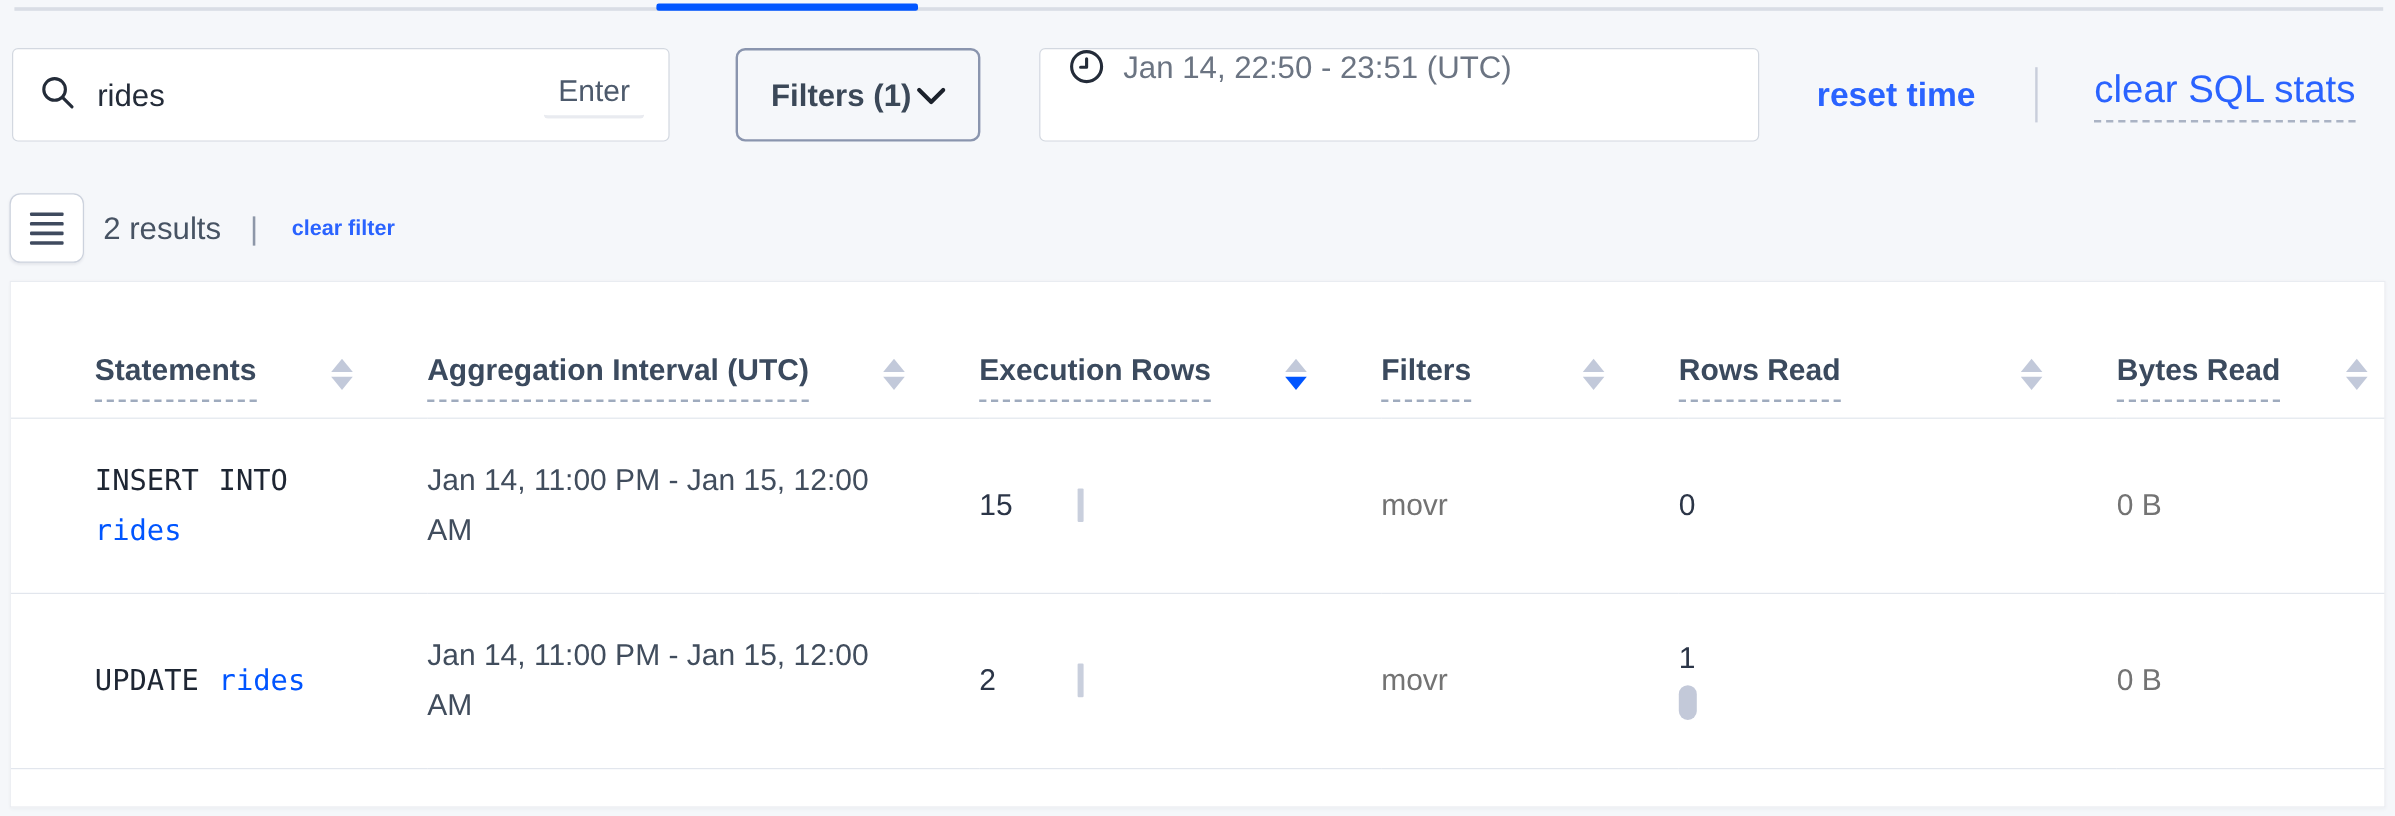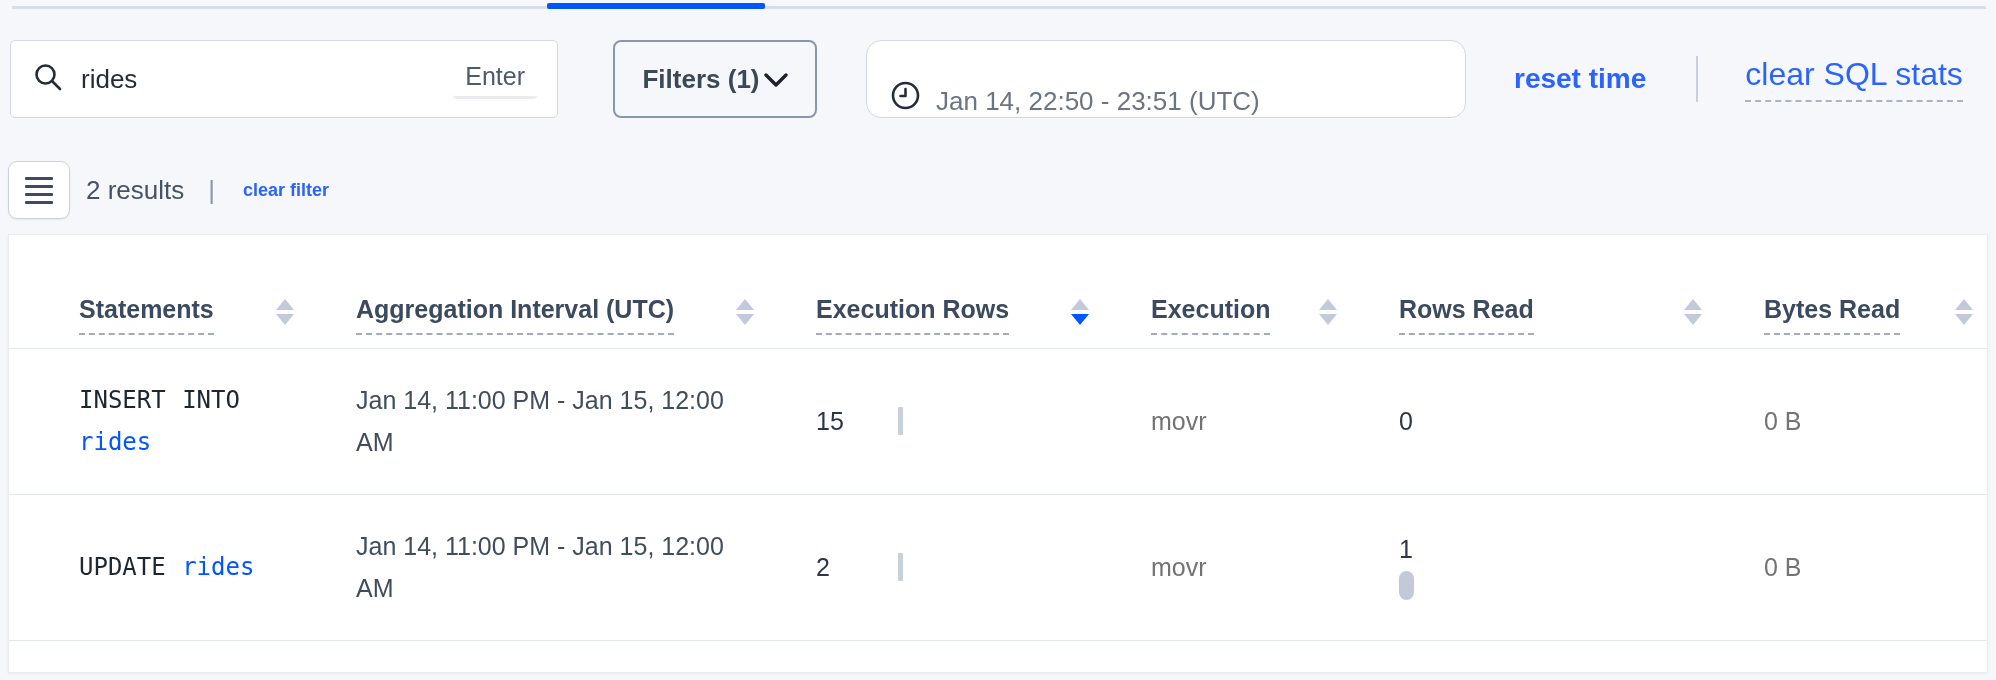--- a/index.html
+++ b/index.html
@@ -42,22 +42,22 @@
 
   .filters-btn {
     margin-left:55px; width:204px; background:#f5f7fa;
     border:2px solid #8a95ae; border-radius:8px;
     display:flex; align-items:center; justify-content:center; gap:4px;
     font-size:26px; font-weight:700; color:#3b4858; cursor:pointer;
   }
 
   .time-box {
     margin-left:49px; width:600px; background:#fff;
-    border:1px solid #d3d8e0; border-radius:15px;
-    display:flex; align-items:flex-end; padding:0 24px; gap:16px;
+    border:1px solid #d3d8e0; border-radius:5px;
+    display:flex; align-items:flex-start; padding:0 24px; gap:16px;
     font-size:26px; color:#6b7482;
   }
 
   .reset-time {
     margin-left:48px; align-self:center;
     font-size:28px; font-weight:700; color:#2a63ff; cursor:pointer;
     text-decoration:none;
   }
   .toolbar-divider {
     margin-left:50px; align-self:center; width:2px; height:46px; background:#c9cedb;
@@ -223,21 +223,21 @@
           <span class="th-inner">
             <span class="th-label">Execution Rows</span>
             <span class="sort-icon">
                 <span class="up"></span>
                 <span class="down active"></span>
               </span>
           </span>
         </th>
         <th>
           <span class="th-inner">
-            <span class="th-label">Execution</span>
+            <span class="th-label">Filters</span>
             <span class="sort-icon">
                 <span class="up"></span>
                 <span class="down"></span>
               </span>
           </span>
         </th>
         <th>
           <span class="th-inner">
             <span class="th-label">Rows Read</span>
             <span class="sort-icon">

